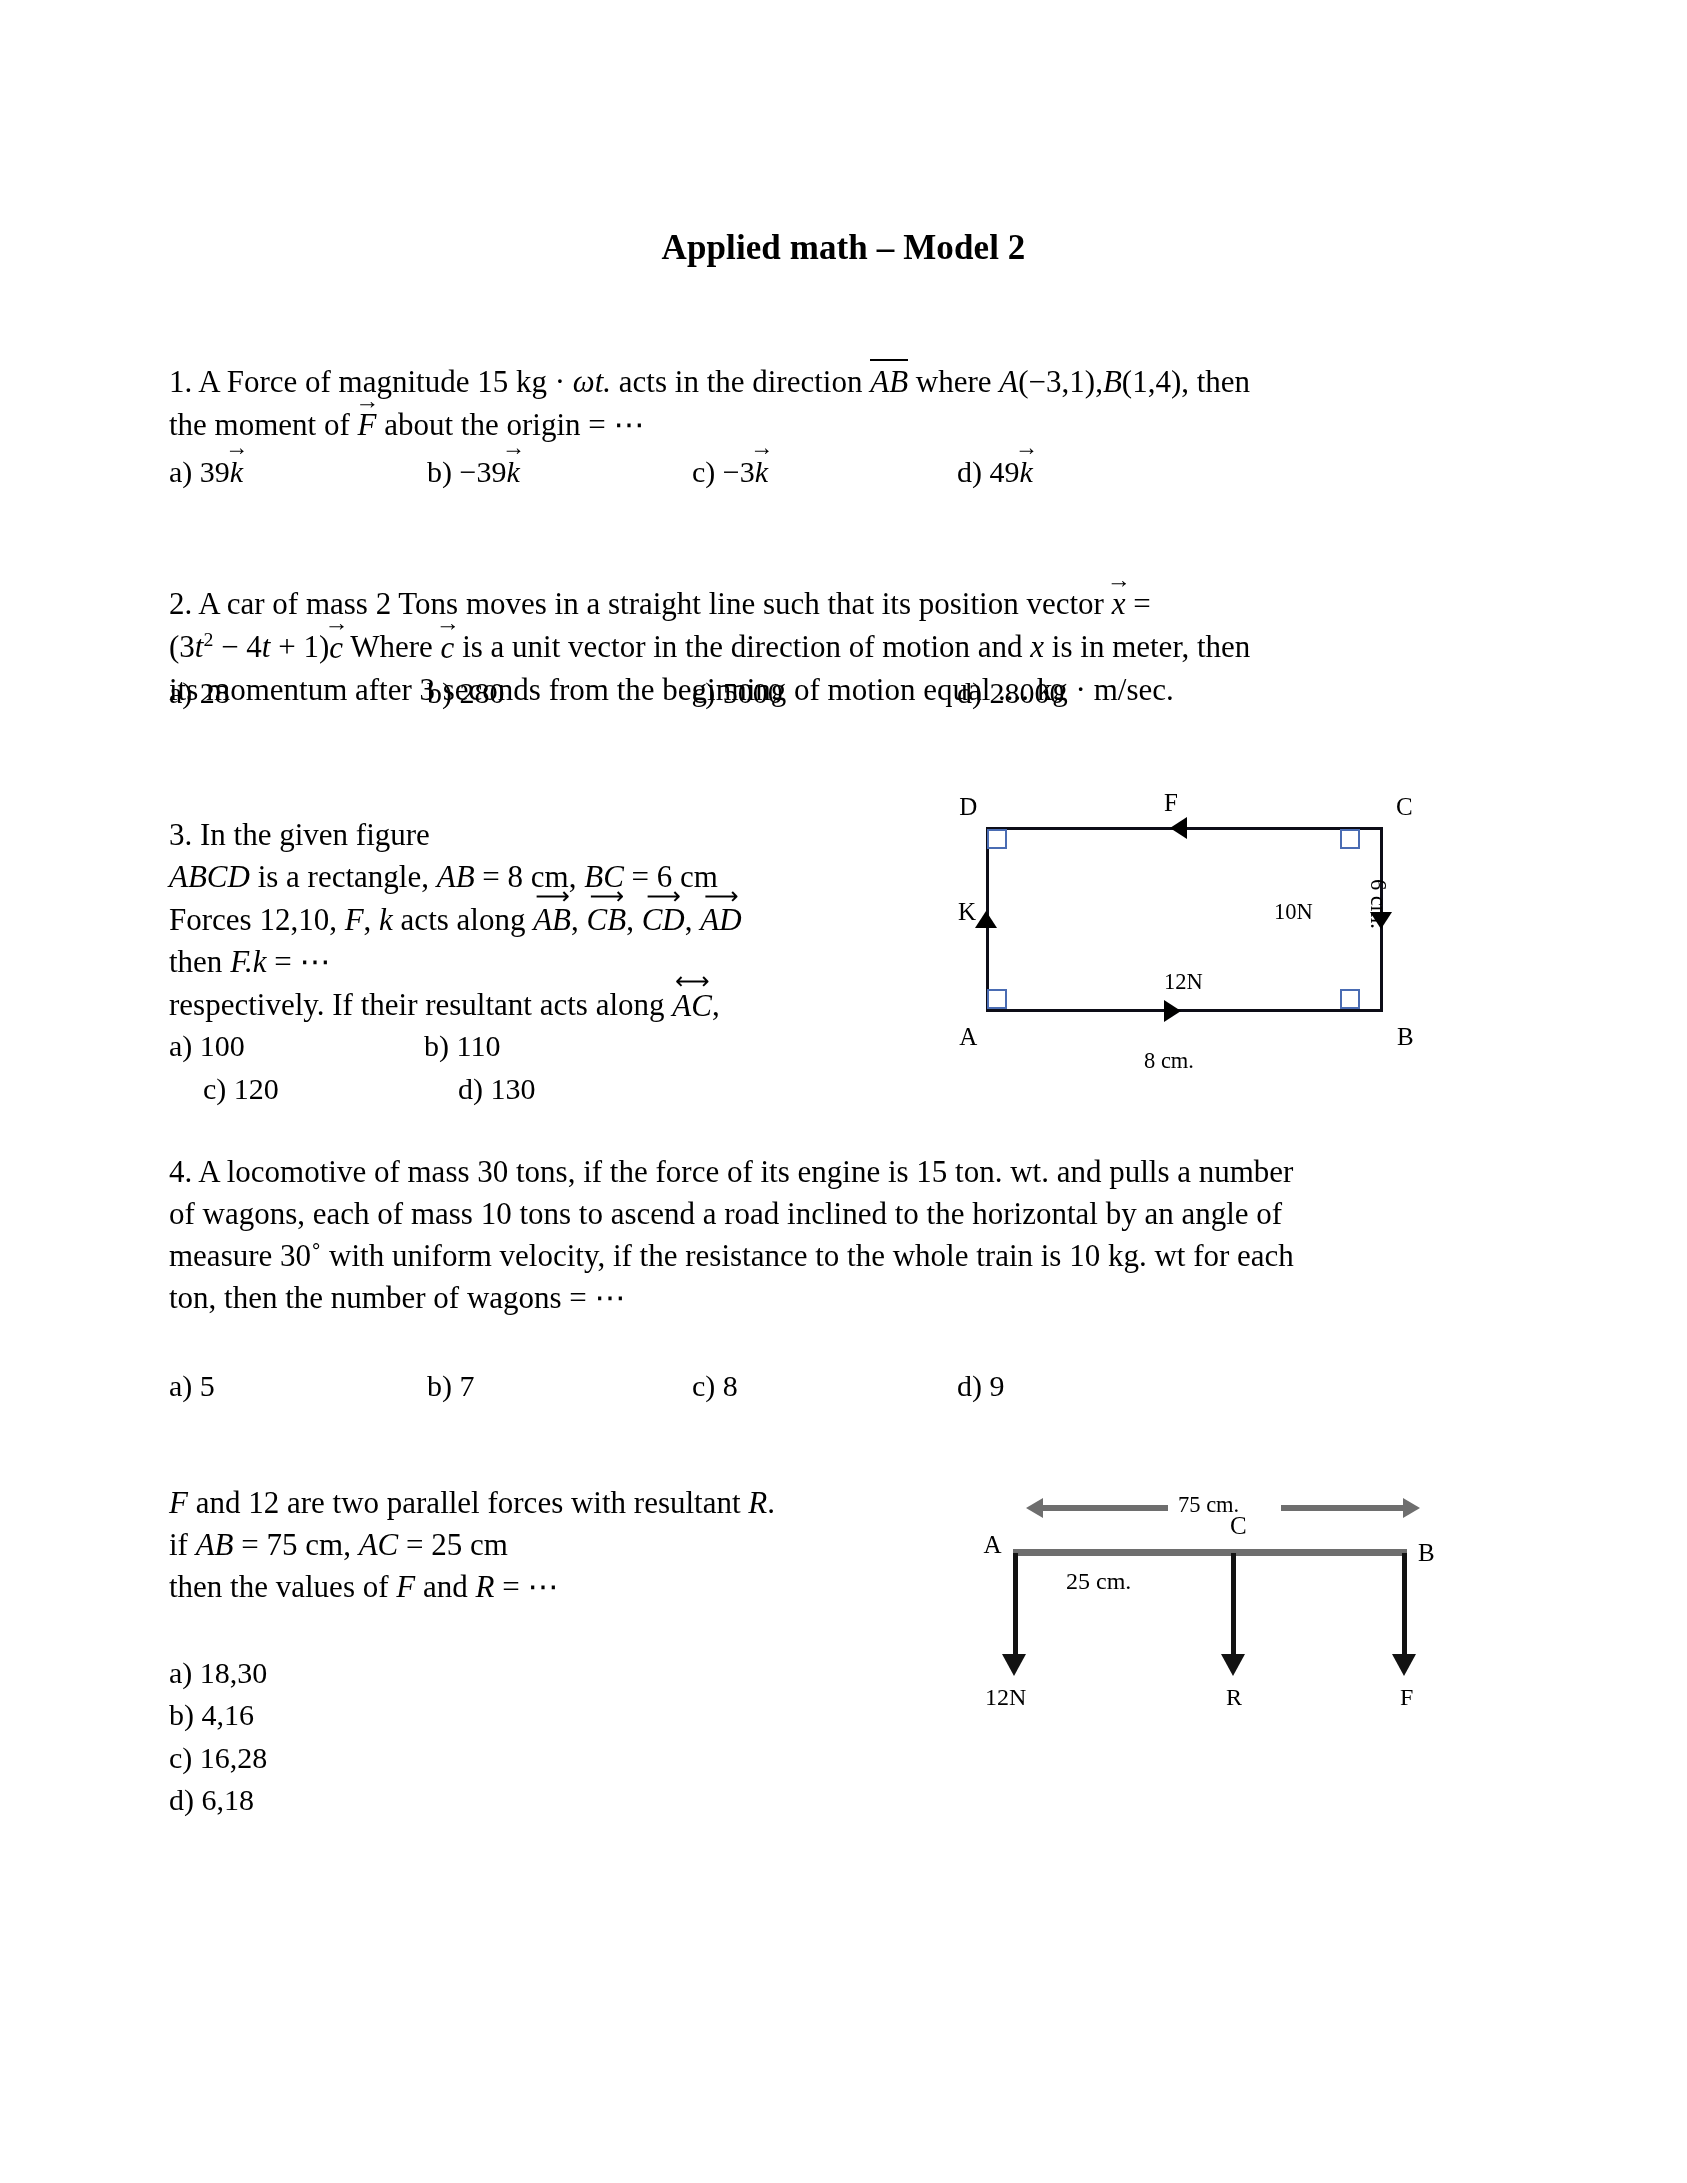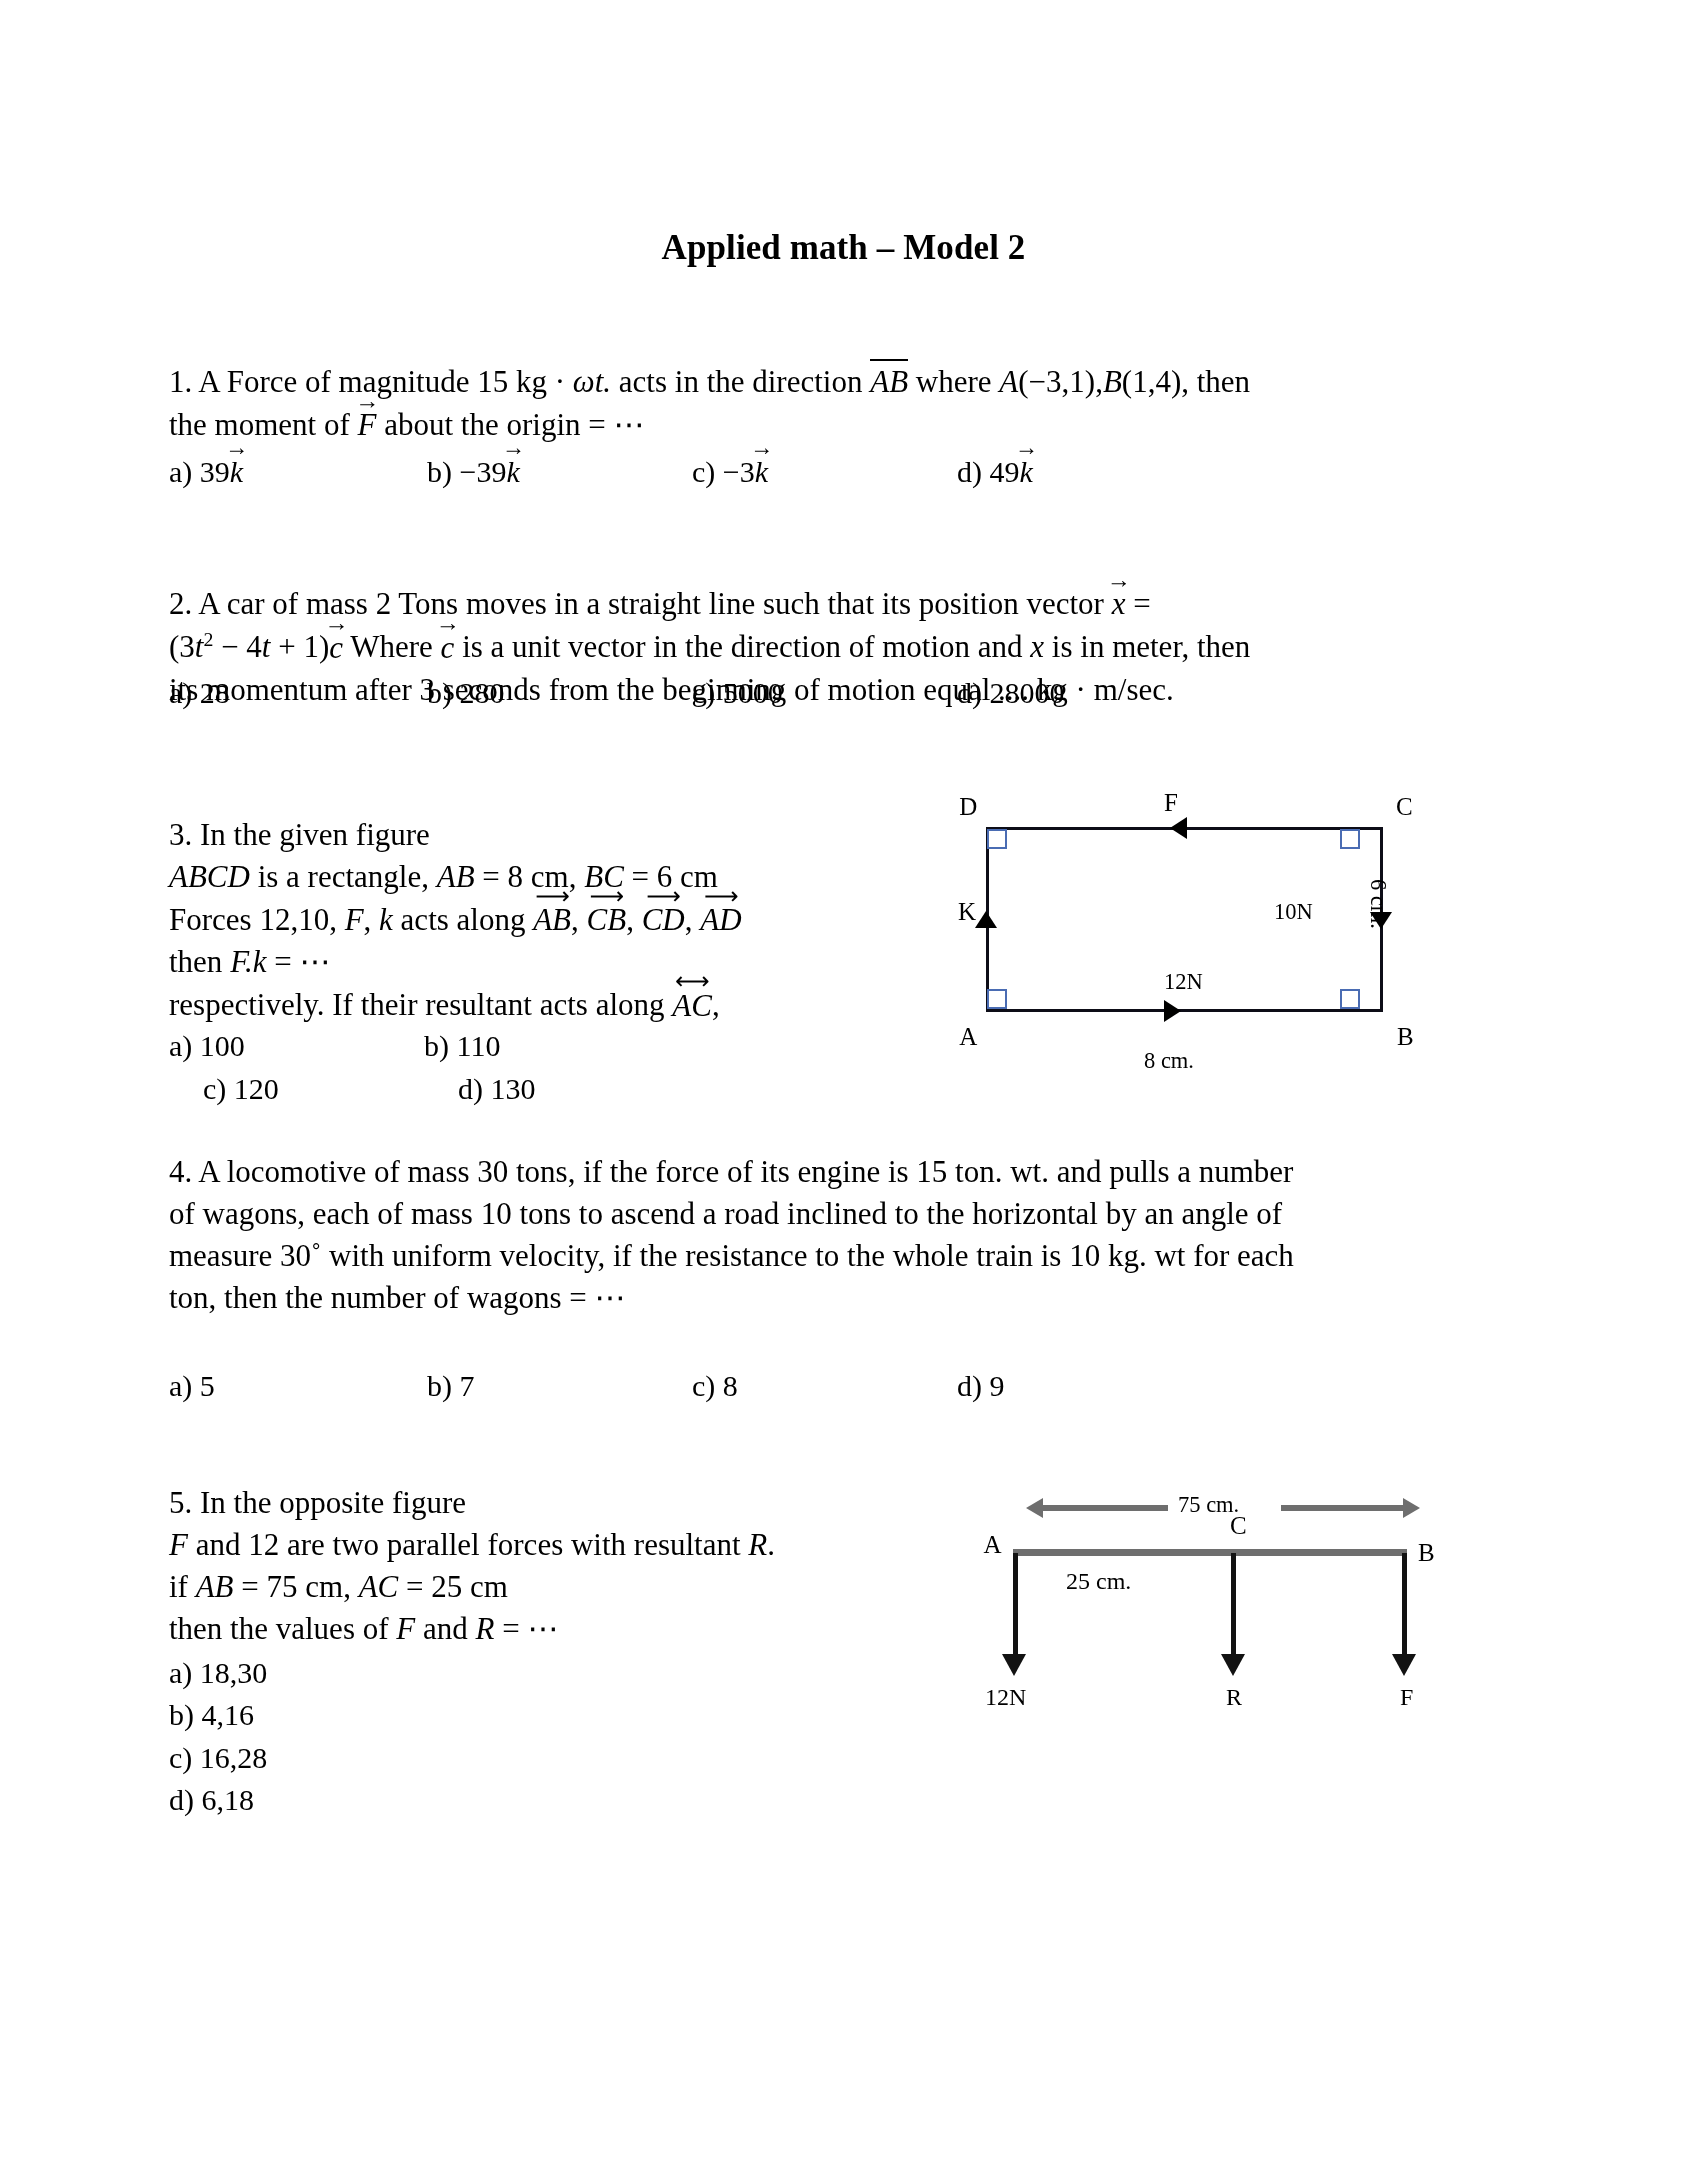--- a/index.html
+++ b/index.html
@@ -292,21 +292,20 @@
     <div class="qline">of wagons, each of mass 10 tons to ascend a road inclined to the horizontal by an angle of</div>
     <div class="qline">measure 30˚ with uniform velocity, if the resistance to the whole train is 10 kg. wt for each</div>
     <div class="qline">ton, then the number of wagons = ⋯</div>
   </div>
 
   <div class="opts" style="left:169px; top:1365px;">
     <span class="opt" style="width:258px"><span>a)</span> <span>5</span></span><span class="opt" style="width:265px"><span>b)</span> <span>7</span></span><span class="opt" style="width:265px"><span>c)</span> <span>8</span></span><span class="opt"><span>d)</span> <span>9</span></span>
   </div>
 
   <div class="qblock" style="left:169px; top:1482px; width:794px;">
-    <div class="qline">5. In the opposite figure</div>
     <div class="qline"><span class="it">F</span><span> and 12 are two parallel forces with resultant </span><span class="it">R</span><span>.</span></div>
     <div class="qline"><span>if </span><span class="it">AB</span><span> = 75 cm, </span><span class="it">AC</span><span> = 25 cm</span></div>
     <div class="qline"><span>then the values of </span><span class="it">F</span><span> and </span><span class="it">R</span><span> = ⋯</span></div>
   </div>
 
   <div class="opts" style="left:169px; top:1652px;">
     <span class="opt"><span>a)</span> <span>18,30</span></span>
   </div>
   <div class="opts" style="left:169px; top:1694px;">
     <span class="opt"><span>b)</span> <span>4,16</span></span>

